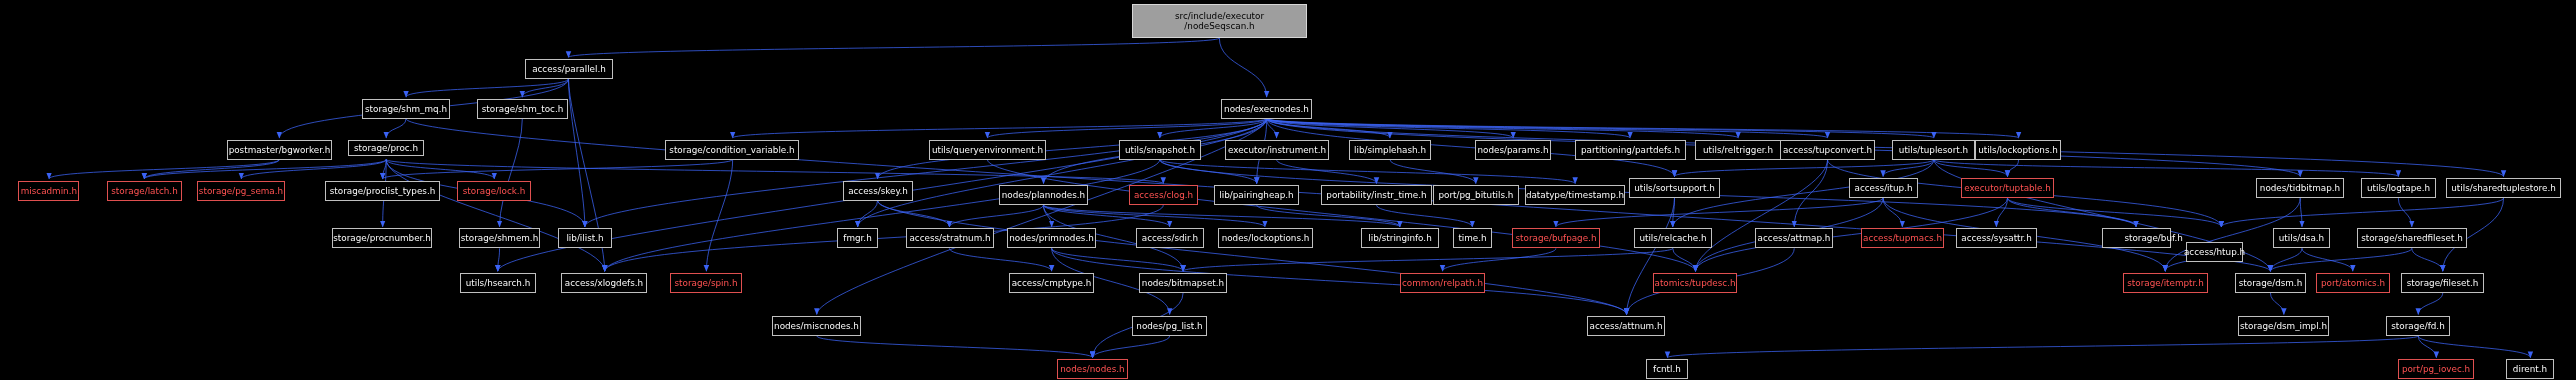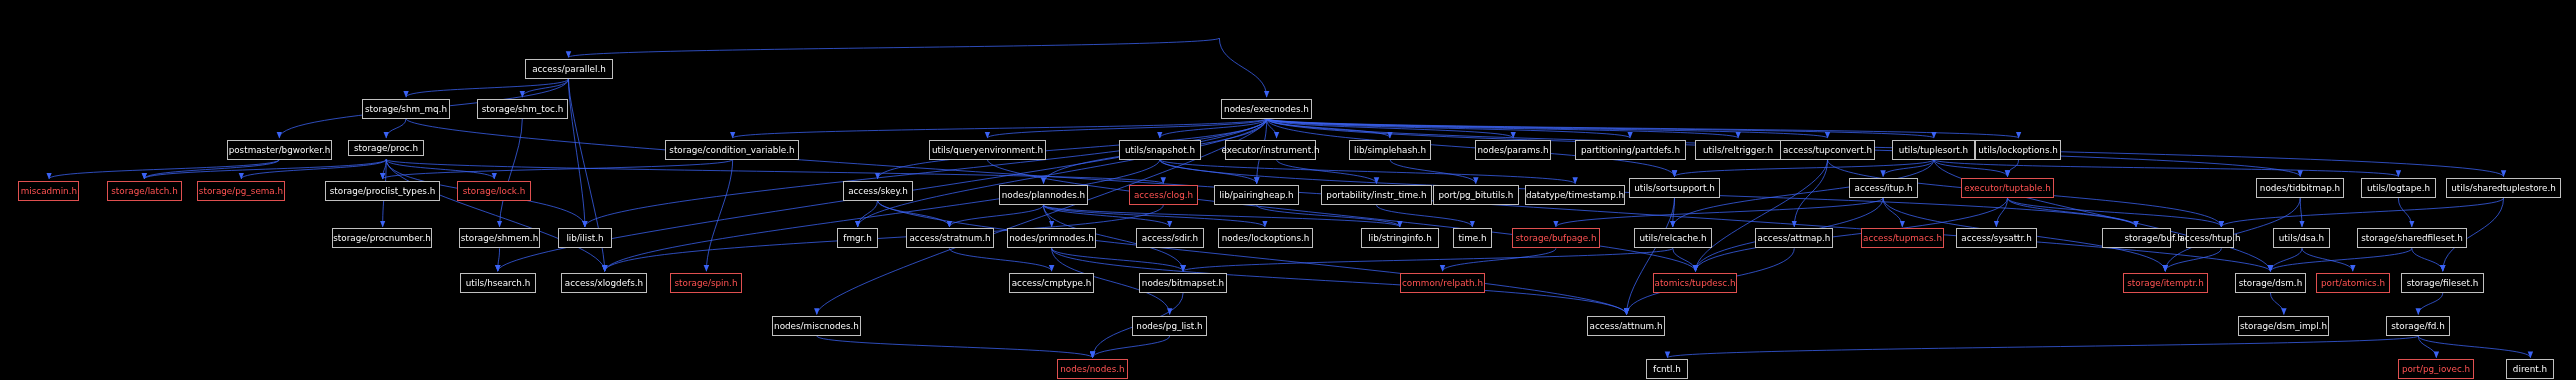--- a/index.html
+++ b/index.html
@@ -162,30 +162,32 @@
       <path d="M4105,339 C4105,363.5 4128,363.5 4128,388" fill="none" stroke="#3b63f5" stroke-width="1.3" marker-end="url(#arrow)"></path>
       <path d="M4128,425 C4128,444.5 3886,444.5 3886,464" fill="none" stroke="#3b63f5" stroke-width="1.3" marker-end="url(#arrow)"></path>
       <path d="M4128,425 C4128,444.5 4181,444.5 4181,464" fill="none" stroke="#3b63f5" stroke-width="1.3" marker-end="url(#arrow)"></path>
       <path d="M4181,501 C4181,519.5 4139,519.5 4139,538" fill="none" stroke="#3b63f5" stroke-width="1.3" marker-end="url(#arrow)"></path>
       <path d="M4139,575 C4139,593.5 2854,593.5 2854,612" fill="none" stroke="#3b63f5" stroke-width="1.3" marker-end="url(#arrow)"></path>
       <path d="M4139,575 C4139,593.5 4170,593.5 4170,612" fill="none" stroke="#3b63f5" stroke-width="1.3" marker-end="url(#arrow)"></path>
       <path d="M4139,575 C4139,593.5 4331,593.5 4331,612" fill="none" stroke="#3b63f5" stroke-width="1.3" marker-end="url(#arrow)"></path>
       <path d="M2663,425 C2663,444.5 2469,444.5 2469,464" fill="none" stroke="#3b63f5" stroke-width="1.3" marker-end="url(#arrow)"></path>
       <path d="M1991,351 C1991,407.5 1035,407.5 1035,464" fill="none" stroke="#3b63f5" stroke-width="1.3" marker-end="url(#arrow)"></path>
     </svg>
+    <div class="gnode root" style="left: 1132px; top: 4.1px; width: 175px; height: 34px;">src/include/executor
+/nodeSeqscan.h</div>
     <div class="gnode" style="left: 525px; top: 59px; width: 88px; height: 20px;">access/parallel.h</div>
     <div class="gnode" style="left: 362px; top: 99px; width: 88px; height: 20px;">storage/shm_mq.h</div>
     <div class="gnode" style="left: 477px; top: 99px; width: 91px; height: 20px;">storage/shm_toc.h</div>
     <div class="gnode" style="left: 1221px; top: 99px; width: 91px; height: 20px;">nodes/execnodes.h</div>
     <div class="gnode" style="left: 227px; top: 140px; width: 105px; height: 20px;">postmaster/bgworker.h</div>
     <div class="gnode" style="left: 348px; top: 140px; width: 76px; height: 16px;">storage/proc.h</div>
     <div class="gnode" style="left: 665px; top: 140px; width: 134px; height: 20px;">storage/condition_variable.h</div>
     <div class="gnode" style="left: 929px; top: 140px; width: 117px; height: 20px;">utils/queryenvironment.h</div>
     <div class="gnode" style="left: 1119px; top: 140px; width: 82px; height: 20px;">utils/snapshot.h</div>
-    <div class="gnode" style="left: 1225px; top: 140px; width: 91px; height: 20px;">executor/instrument.h</div>
+    <div class="gnode" style="left: 1225px; top: 140px; width: 104px; height: 20px;">executor/instrument.h</div>
     <div class="gnode" style="left: 1349px; top: 140px; width: 82px; height: 20px;">lib/simplehash.h</div>
     <div class="gnode" style="left: 1475px; top: 140px; width: 76px; height: 20px;">nodes/params.h</div>
     <div class="gnode" style="left: 1575px; top: 140px; width: 111px; height: 20px;">partitioning/partdefs.h</div>
     <div class="gnode" style="left: 1695px; top: 140px; width: 86px; height: 20px;">utils/reltrigger.h</div>
     <div class="gnode" style="left: 1780px; top: 140px; width: 95px; height: 20px;">access/tupconvert.h</div>
     <div class="gnode" style="left: 1892px; top: 140px; width: 83px; height: 20px;">utils/tuplesort.h</div>
     <div class="gnode" style="left: 1975px; top: 140px; width: 86px; height: 20px;">utils/lockoptions.h</div>
     <div class="gnode red" style="left: 18.4px; top: 181px; width: 61px; height: 20px;">miscadmin.h</div>
     <div class="gnode red" style="left: 107px; top: 181px; width: 75px; height: 20px;">storage/latch.h</div>
     <div class="gnode red" style="left: 197px; top: 181px; width: 88px; height: 20px;">storage/pg_sema.h</div>
@@ -213,21 +215,21 @@
     <div class="gnode" style="left: 1136px; top: 228px; width: 68px; height: 20px;">access/sdir.h</div>
     <div class="gnode" style="left: 1218px; top: 228px; width: 95px; height: 20px;">nodes/lockoptions.h</div>
     <div class="gnode" style="left: 1361px; top: 228px; width: 78px; height: 20px;">lib/stringinfo.h</div>
     <div class="gnode" style="left: 1453px; top: 228px; width: 39px; height: 20px;">time.h</div>
     <div class="gnode red" style="left: 1512px; top: 228px; width: 88px; height: 20px;">storage/bufpage.h</div>
     <div class="gnode" style="left: 1634px; top: 228px; width: 78px; height: 20px;">utils/relcache.h</div>
     <div class="gnode" style="left: 1755px; top: 228px; width: 78px; height: 20px;">access/attmap.h</div>
     <div class="gnode red" style="left: 1861px; top: 228px; width: 83px; height: 20px;">access/tupmacs.h</div>
     <div class="gnode" style="left: 1956px; top: 228px; width: 81px; height: 20px;">access/sysattr.h</div>
     <div class="gnode" style="left: 2102px; top: 228px; width: 69px; height: 20px; padding-left: 36px;">storage/buf.h</div>
-    <div class="gnode" style="left: 2186px; top: 228px; width: 48px; height: 20px;">access/htup.h</div>
+    <div class="gnode" style="left: 2186px; top: 242px; width: 57px; height: 20px;">access/htup.h</div>
     <div class="gnode" style="left: 2273px; top: 228px; width: 57px; height: 20px;">utils/dsa.h</div>
     <div class="gnode" style="left: 2357px; top: 228px; width: 110px; height: 20px;">storage/sharedfileset.h</div>
     <div class="gnode" style="left: 460px; top: 273px; width: 76px; height: 20px;">utils/hsearch.h</div>
     <div class="gnode" style="left: 561px; top: 273px; width: 86px; height: 20px;">access/xlogdefs.h</div>
     <div class="gnode red" style="left: 670px; top: 273px; width: 72px; height: 20px;">storage/spin.h</div>
     <div class="gnode" style="left: 1009px; top: 273px; width: 85px; height: 20px;">access/cmptype.h</div>
     <div class="gnode" style="left: 1139px; top: 273px; width: 88px; height: 20px;">nodes/bitmapset.h</div>
     <div class="gnode red" style="left: 1400px; top: 273px; width: 85px; height: 20px;">common/relpath.h</div>
     <div class="gnode red" style="left: 1653px; top: 273px; width: 84px; height: 20px;">atomics/tupdesc.h</div>
     <div class="gnode red" style="left: 2123px; top: 273px; width: 85px; height: 20px;">storage/itemptr.h</div>

